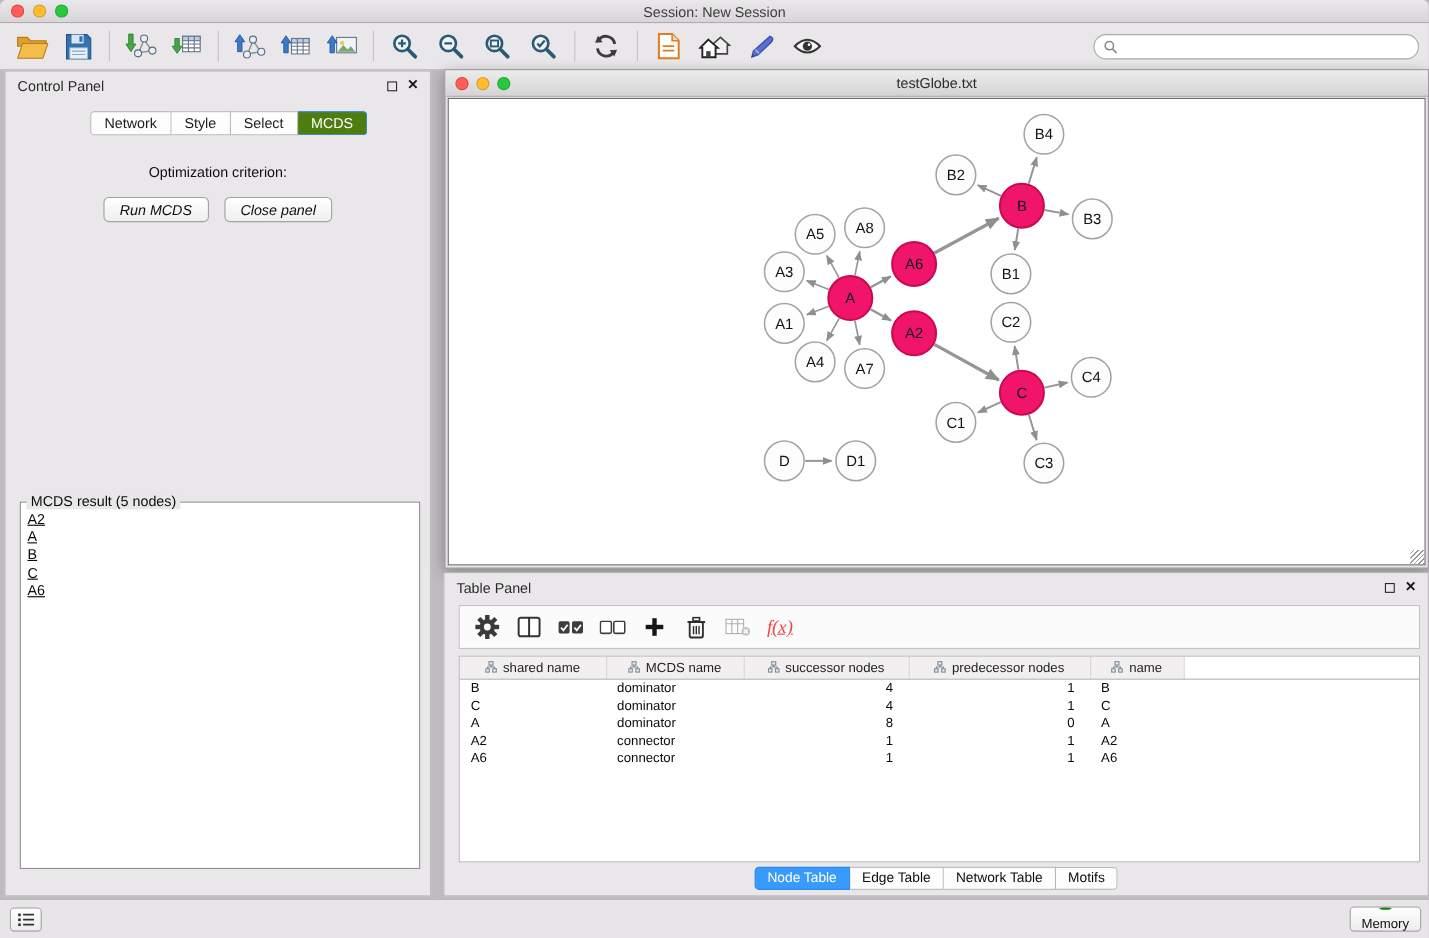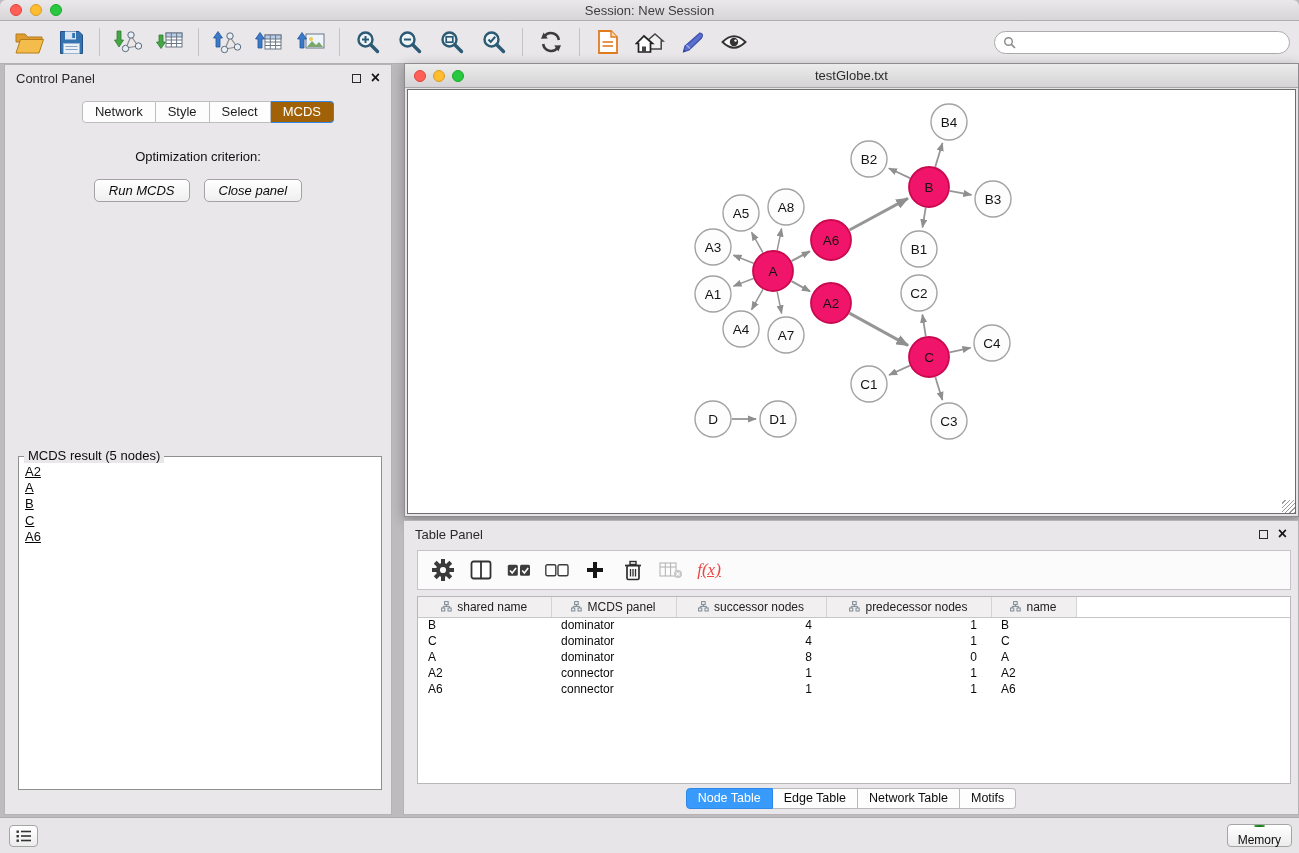--- a/index.html
+++ b/index.html
@@ -24,21 +24,21 @@
   
   .control-panel{position:absolute;left:4px;top:64px;width:388px;height:751px;background:#e9e7e9;border:1px solid #b5b3b5;}
   .panel-titlebar{height:26px;display:flex;align-items:center;padding:0 11px;font-size:13px;color:#2a2a2a;}
   .panel-controls{margin-left:auto;display:flex;align-items:center;gap:10px;}
   .float-box{width:9px;height:9px;border:1.5px solid #2a2a2a;}
   .close-x{font-size:16px;font-weight:700;color:#161616;line-height:1;}
   .cp-tabs{display:flex;justify-content:center;margin-top:10px;padding-left:20px;}
   .cp-tab{font-size:13px;line-height:20px;padding:0 12px;background:#fdfdfd;border:1px solid #bdbdbd;border-left:none;color:#1d1d1d;}
   .cp-tab:first-child{border-left:1px solid #bdbdbd;border-radius:4px 0 0 4px;}
   .cp-tab:last-child{border-radius:0 4px 4px 0;}
-  .cp-tab.active{background:#a16207;border-color:#2d88e8;color:#fff;}
+  .cp-tab.active{background:#4d7c0f;border-color:#2d88e8;color:#fff;}
   .cp-opt-label{margin-top:26px;text-align:center;font-size:13px;color:#101010;}
   .cp-dropdown{width:316px;height:25px;margin:7px auto 0;background:#fff;border:1px solid #9f9f9f;border-radius:4px;display:flex;align-items:center;font-size:13px;color:#0c0c0c;padding-left:8px;position:relative;}
   .dd-value{flex:1;white-space:nowrap;overflow:hidden;}
   .dd-stepper{width:19px;height:25px;margin:-1px -1px -1px auto;background:linear-gradient(#7ab3f9,#2a7be6);border:1px solid #2a6fd0;border-radius:0 4px 4px 0;display:flex;flex-direction:column;align-items:center;justify-content:center;gap:2px;}
   .tri-up{width:0;height:0;border-left:3.5px solid transparent;border-right:3.5px solid transparent;border-bottom:4.5px solid #fff;}
   .tri-down{width:0;height:0;border-left:3.5px solid transparent;border-right:3.5px solid transparent;border-top:4.5px solid #fff;}
   .cp-buttons{display:flex;justify-content:center;gap:14px;margin-top:15px;}
   .cp-btn{font-size:13px;font-family:inherit;padding:3px 14px;background:linear-gradient(#ffffff,#efefef);border:1px solid #a3a3a3;border-radius:5px;color:#0c0c0c;font-style:italic;}
   .result-box{position:absolute;left:13px;right:9px;top:391px;bottom:24px;background:#fff;border:1px solid #8f8f8f;text-decoration:underline;}
   .result-legend{position:absolute;top:-9px;left:5px;background:#e9e7e9;padding:0 4px;font-size:13px;color:#0c0c0c;}
@@ -496,21 +496,21 @@
               </span>
             </th>
           <th>
               <span class="th-inner">
             <svg width="11" height="11" viewBox="0 0 11 11">
                   <rect x="3.6" y="0.6" width="3.6" height="3" fill="none" stroke="#7c8a94"></rect>
                   <rect x="0.6" y="7" width="3.2" height="3" fill="none" stroke="#7c8a94"></rect>
                   <rect x="7" y="7" width="3.2" height="3" fill="none" stroke="#7c8a94"></rect>
                   <path d="M5.4 3.6 V5.4 M2.2 7 V5.4 H8.6 V7" fill="none" stroke="#7c8a94"></path>
                 </svg>
-            <span>MCDS panel</span>
+            <span>MCDS name</span>
               </span>
             </th>
           <th>
               <span class="th-inner">
             <svg width="11" height="11" viewBox="0 0 11 11">
                   <rect x="3.6" y="0.6" width="3.6" height="3" fill="none" stroke="#7c8a94"></rect>
                   <rect x="0.6" y="7" width="3.2" height="3" fill="none" stroke="#7c8a94"></rect>
                   <rect x="7" y="7" width="3.2" height="3" fill="none" stroke="#7c8a94"></rect>
                   <path d="M5.4 3.6 V5.4 M2.2 7 V5.4 H8.6 V7" fill="none" stroke="#7c8a94"></path>
                 </svg>

